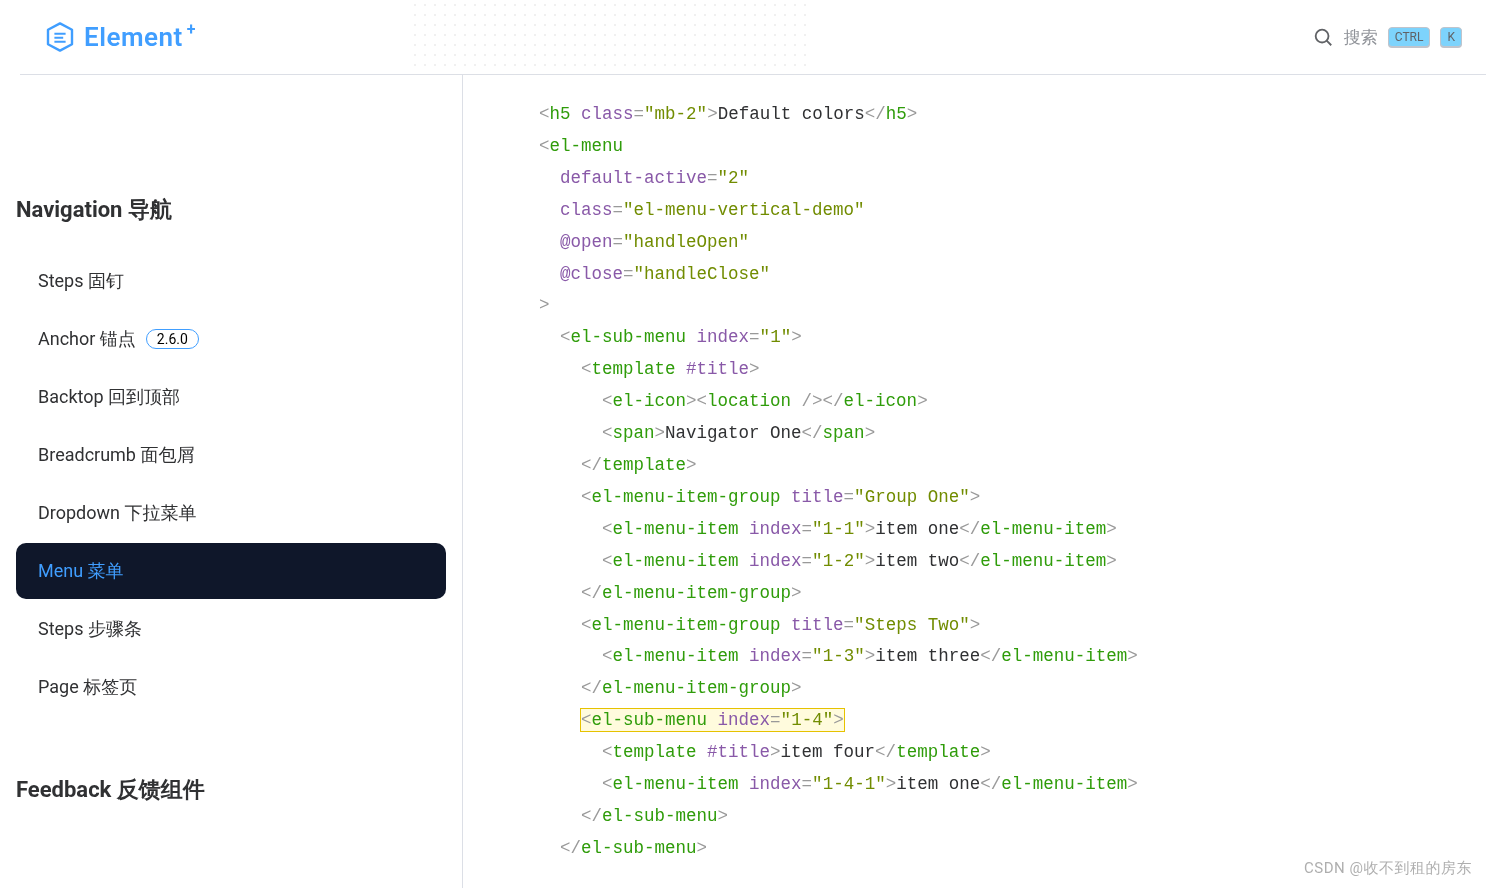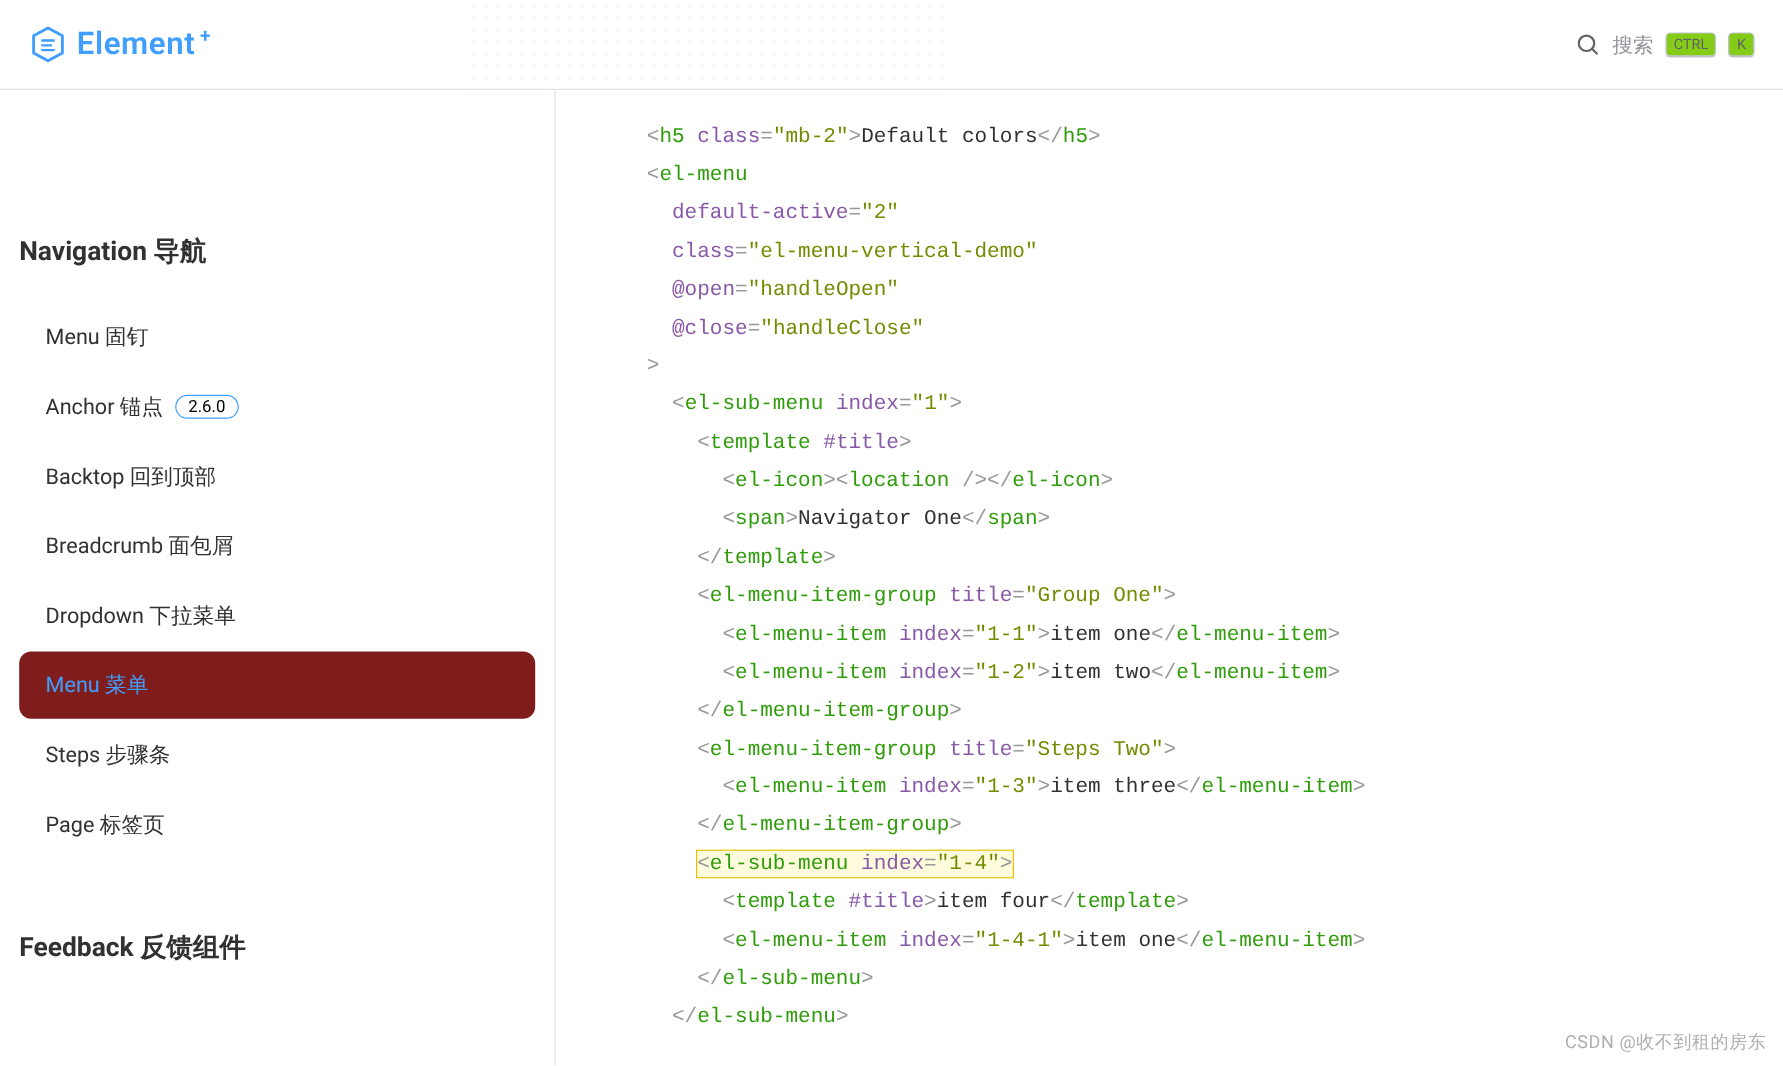--- a/index.html
+++ b/index.html
@@ -11,20 +11,21 @@
       height: 888px;
       overflow: hidden;
     }
     .header {
       height: 75px;
       display: flex;
       justify-content: space-between;
       padding: 0 24px;
       border-bottom: 1px solid #dcdfe6;
       position: relative;
+      margin-left: 20px;
     }
     .dotted-bg {
       position: absolute;
       left: 390px;
       top: 0;
       width: 400px;
       height: 75px;
       background-image: radial-gradient(circle, #e0e0e0 1px, transparent 1px);
       background-size: 10px 10px;
       opacity: 0.5;
@@ -56,21 +57,21 @@
       gap: 10px;
       color: #909399;
       font-size: 17px;
     }
     .search-icon-svg { width: 22px; height: 22px; stroke: #606266; }
     .kbd {
       display: inline-block;
       padding: 2px 6px;
       border: 1px solid #c0c4cc;
       border-radius: 4px;
-      background: #84cc16;
+      background: #7dd3fc;
       font-size: 12px;
       color: #606266;
       box-shadow: 0 1px 0 #c0c4cc;
       font-family: inherit;
     }
     .main {
       display: flex;
       height: calc(100% - 75px);
     }
     .sidebar {
@@ -91,21 +92,21 @@
       align-items: center;
       gap: 10px;
       padding: 16px 22px;
       font-size: 18px;
       color: #303133;
       cursor: pointer;
       border-radius: 10px;
       margin: 2px 0;
     }
     .sidebar-item.active {
-      background: #7f1d1d;
+      background: #0f172a;
       color: #409EFF;
     }
     .badge {
       display: inline-block;
       border: 1px solid #409EFF;
       color: #000000;
       border-radius: 12px;
       padding: 1px 10px;
       font-size: 14px;
     }
@@ -158,21 +159,21 @@
     <span class="kbd">CTRL</span>
     <span class="kbd">K</span>
   </div>
 </div>
 
 <div class="main">
   <aside class="sidebar">
     <div class="sidebar-group-title">Navigation 导航</div>
 
     <div class="sidebar-item">
-      <span>Menu 固钉</span>
+      <span>Steps 固钉</span>
     </div>
     <div class="sidebar-item">
       <span>Anchor 锚点</span>
       <span class="badge">2.6.0</span>
     </div>
     <div class="sidebar-item">
       <span>Backtop 回到顶部</span>
     </div>
     <div class="sidebar-item">
       <span>Breadcrumb 面包屑</span>

